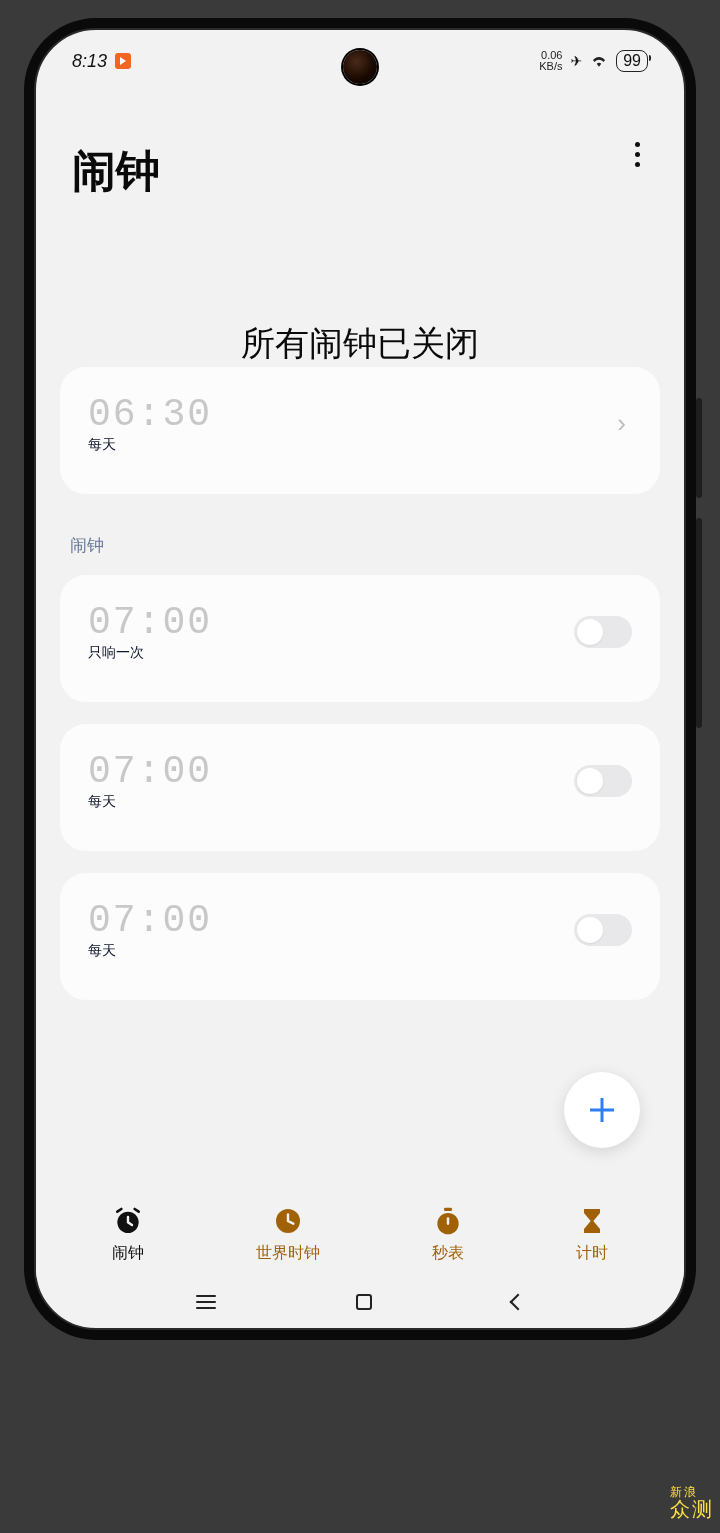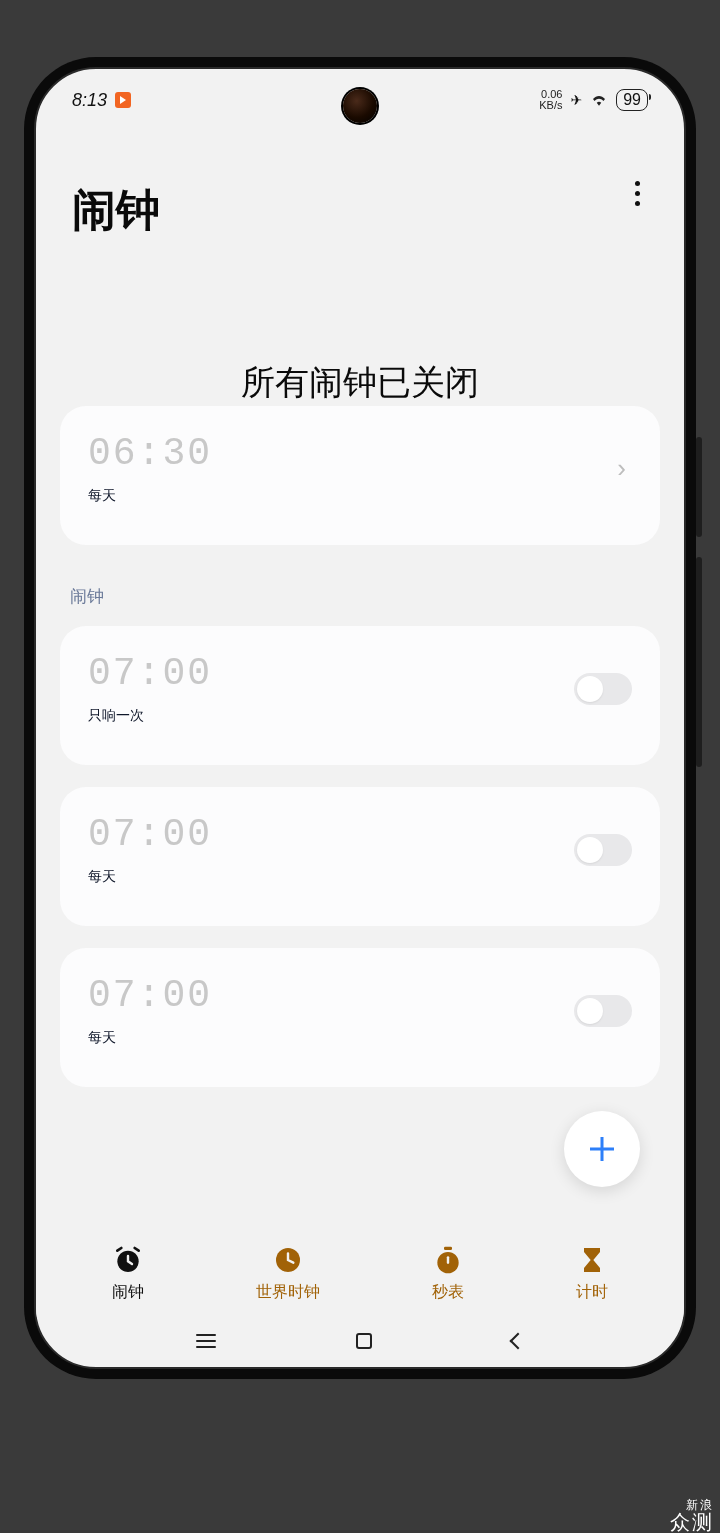--- a/index.html
+++ b/index.html
@@ -8,21 +8,20 @@
     background: #3a3a3a;
     font-family: -apple-system, "PingFang SC", "Microsoft YaHei", sans-serif;
     position: relative;
   }
   .phone-frame {
     position: absolute; left: 24px; top: 18px;
     width: 672px; height: 1322px;
     background: #0a0a0a;
     border-radius: 72px;
     padding: 10px;
-    margin-top: 39px;
   }
   .phone-inner {
     width: 100%; height: 100%;
     background: #f2f2f2;
     border-radius: 62px;
     overflow: hidden;
     position: relative;
     border: 2px solid #2a2a2a;
   }
   .camera-punch {
@@ -59,21 +58,21 @@
   
   .content { padding: 0 24px; }
   .section-label { font-size:17px; color:#6b7a99; margin:110px 0 18px 10px; font-weight:400;}
   .section-label.second { margin-top:40px; }
 
   .card {
     background:#fcfcfd; border-radius:26px; padding:26px 28px 40px;
     display:flex; justify-content:space-between; align-items:center;
     margin-bottom:22px;
   }
-  .card-info { display:flex; flex-direction:column; gap:12px; }
+  .card-info { display:flex; flex-direction:column; gap:0; }
   .time-digital {
     font-family: "DS-Digital","Courier New",monospace;
     font-size:38px; letter-spacing:2px; color:#c8c8c8; font-weight:400;
   }
   .repeat { font-size:14px; color:#0f172a; }
   .chevron { color:#bdbdbd; font-size:26px; padding-right:6px;}
   .toggle {
     width:58px; height:32px; background:#e8e8ea; border-radius:20px; position:relative; cursor:pointer;
   }
   .toggle::after{
@@ -106,21 +105,21 @@
   .sys-nav {
     position:absolute; bottom:8px; left:0; right:0;
     display:flex; justify-content:space-around; align-items:center;
     padding:10px 90px;
   }
   .sys-nav .nburg { display:flex; flex-direction:column; gap:4px;}
   .sys-nav .nburg span{ width:20px; height:2px; background:#222; border-radius:2px;}
   .sys-nav .nsquare{ width:16px; height:16px; border:2px solid #222; border-radius:3px;}
   .sys-nav .nback{ width:12px; height:12px; border-left:2px solid #222; border-bottom:2px solid #222; transform:rotate(45deg);}
 
-  .watermark{ position:absolute; right:6px; bottom:0; color:#ffffff; font-size:20px; letter-spacing:2px; text-align:right; line-height:1.05;}
+  .watermark{ position:absolute; right:6px; bottom:13px; color:#fde047; font-size:20px; letter-spacing:2px; line-height:1.05;}
   .watermark small{font-size:12px; display:block;}
 </style>
 </head>
 <body>
 
 <div class="phone-frame">
   <div class="side-btn sb1"></div>
   <div class="side-btn sb2"></div>
   <div class="phone-inner">
 

